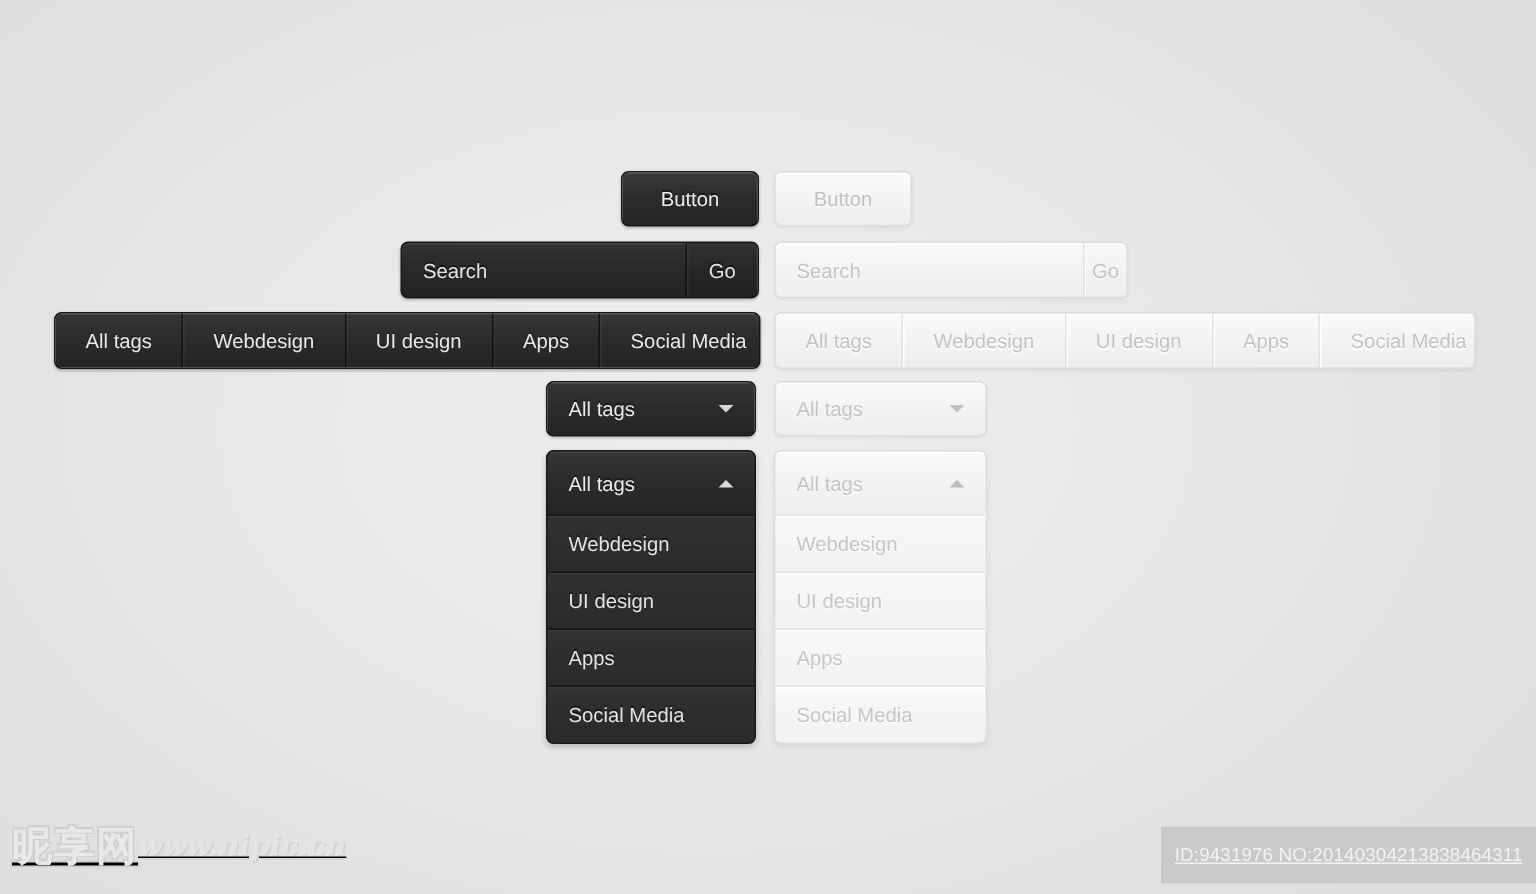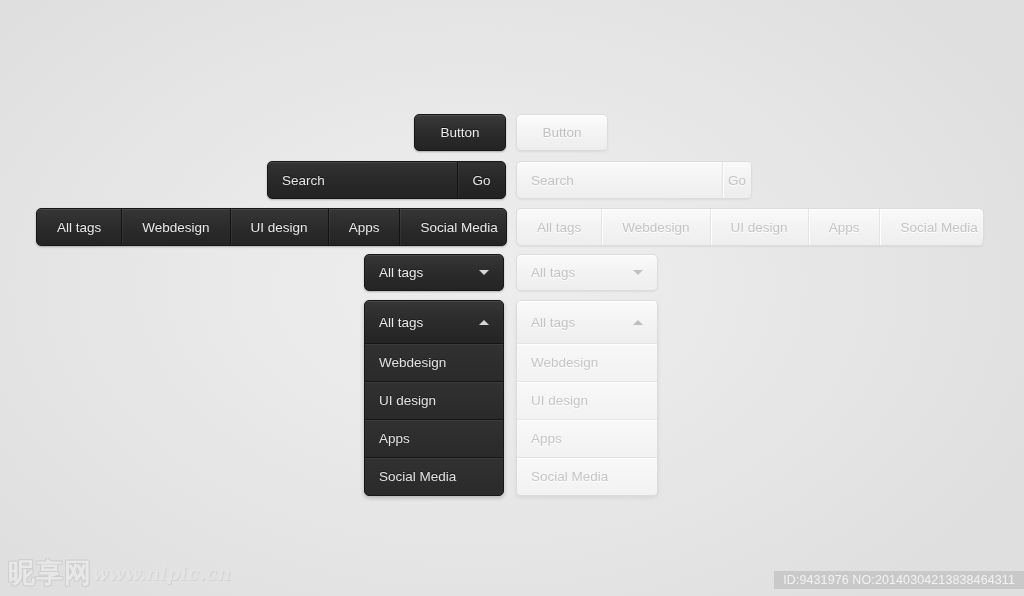--- a/index.html
+++ b/index.html
@@ -302,24 +302,25 @@
     border-top: 1px solid #e4e4e4;
     box-shadow: inset 0 1px 0 #ffffff;
     cursor: pointer;
     text-shadow: 0 1px 0 #ffffff;
   }
 
   
   .wm {
     position: absolute;
     left: 8px;
-    bottom: 5px;
+    bottom: 14px;
     display: flex;
     align-items: center;
     user-select: none;
+    text-decoration: underline;
   }
   .wm-cjk {
     font-family: "DejaVu Sans", sans-serif;
     font-size: 27px;
     font-weight: bold;
     color: #e8e8e8;
     letter-spacing: 1px;
     text-shadow: 1px 1px 0 #cfcfcf, -1px -1px 0 #cfcfcf,
                  1px -1px 0 #cfcfcf, -1px 1px 0 #cfcfcf;
   }
@@ -333,23 +334,24 @@
   }
 
   .idbar {
     position: absolute;
     right: 0;
     bottom: 7px;
     background: #c9c9c9;
     color: #f2f2f2;
     font-family: "Liberation Sans", sans-serif;
     font-size: 12.5px;
-    padding: 2px 9px;
+    padding: 12px 9px;
     letter-spacing: 0.1px;
     white-space: nowrap;
+    text-decoration: underline;
   }
 </style>
 </head>
 <body>
 
 <div class="stage">
 
   <div class="abs dk-btn" style="left:414px; top:114px; width:92px; height:37px;">
     <span>Button</span>
   </div>

